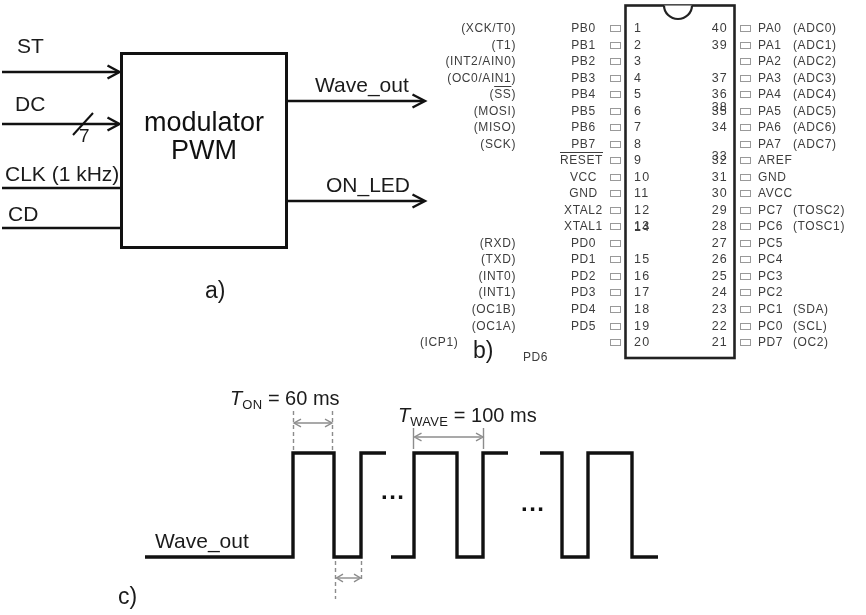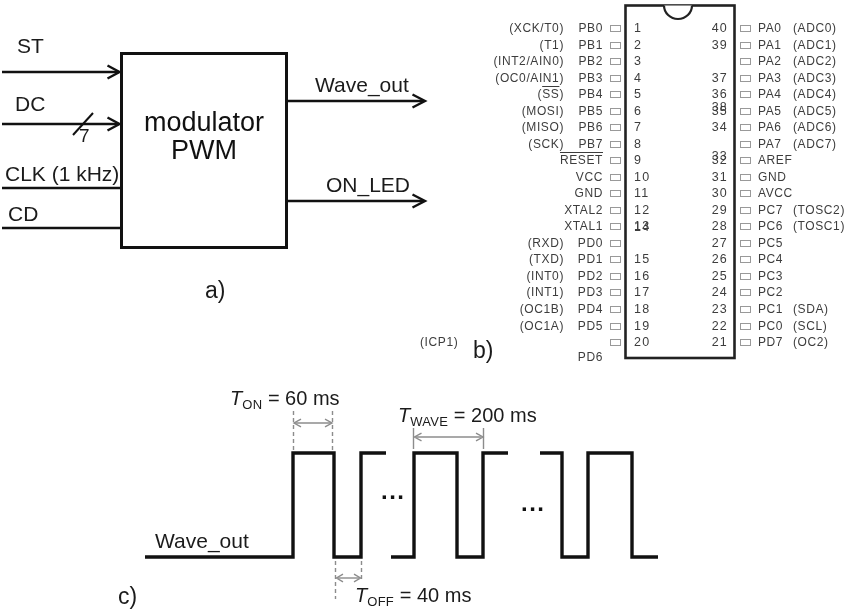--- a/index.html
+++ b/index.html
@@ -11,21 +11,21 @@
   .cap{position:absolute;font-size:23px;color:#1b1b1b;}
   .blocktxt{position:absolute;left:121px;top:108px;width:166px;text-align:center;
             font-size:27px;line-height:28px;color:#111;}
   .tlabel{position:absolute;font-size:20px;color:#1b1b1b;white-space:pre;}
   .tlabel i{font-style:italic;}
   .tlabel sub{font-size:13px;vertical-align:-4px;letter-spacing:0.3px;}
   .dots{position:absolute;font-size:24px;font-weight:bold;letter-spacing:1.5px;color:#111;line-height:1;}
   
   .plab{position:absolute;left:420px;width:183px;display:flex;justify-content:flex-end;
         font-size:12px;line-height:15px;color:#3d3d3d;letter-spacing:0.6px;white-space:pre;}
-  .plab .nm{display:inline-block;min-width:39px;text-align:right;}
+  .plab .nm{display:inline-block;min-width:39px;text-align:center;padding-left:48px;}
   .bar{text-decoration:overline;}
   .psq{position:absolute;width:9px;height:5px;border:1.5px solid #999;background:#fff;}
   .pnum{position:absolute;font-size:12.5px;line-height:15px;color:#3d3d3d;letter-spacing:1.2px;}
   .pnum.r{width:34px;text-align:right;}
   .rlab{position:absolute;left:758px;font-size:12px;line-height:15px;color:#3d3d3d;
         letter-spacing:0.6px;white-space:pre;}
   .rlab .nm{display:inline-block;min-width:35px;}
 </style>
 </head>
 <body>
@@ -213,20 +213,19 @@
       <div class="pnum r" style="left: 694px; top: 319px;">22</div>
       <div class="psq" style="left: 740px; top: 323px;"></div>
       <div class="rlab" style="top: 319px;"><span class="nm">PC0</span><span>(SCL)</span></div>
       <div class="pnum r" style="left: 694px; top: 335px;">21</div>
       <div class="psq" style="left: 740px; top: 339px;"></div>
       <div class="rlab" style="top: 335px;"><span class="nm">PD7</span><span>(OC2)</span></div>
     </div>
   <div class="cap" style="left:473px;top:337px">b)</div>
 
   <div class="tlabel" style="left:230px;top:387px"><i>T</i><sub>ON</sub><span> = 60 ms</span></div>
-  <div class="tlabel" style="left:398px;top:404px"><i>T</i><sub>WAVE</sub><span> = 200 ms</span></div>
-  <div class="tlabel" style="left:355px;top:584px"><i>T</i><sub>OFF</sub><span> = 40 ms</span></div>
+  <div class="tlabel" style="left:398px;top:404px"><i>T</i><sub>WAVE</sub><span> = 100 ms</span></div>
   <div class="lbl" style="left:155px;top:530px">Wave_out</div>
   <div class="dots" style="left:381px;top:479px">...</div>
   <div class="dots" style="left:521px;top:491px">...</div>
   <div class="cap" style="left:118px;top:583px">c)</div>
 
 </div>
 
 </body></html>

